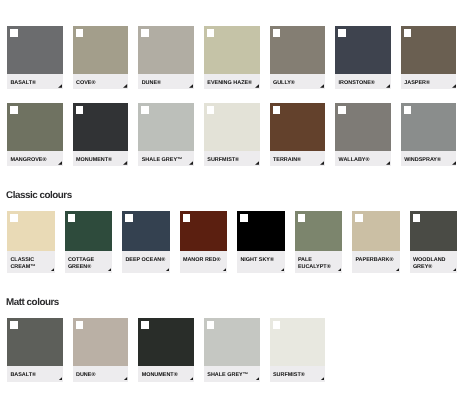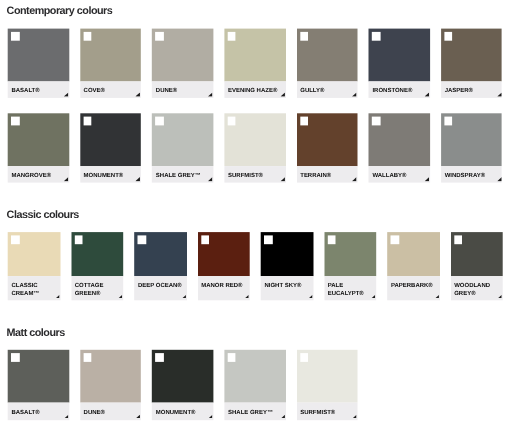--- a/index.html
+++ b/index.html
@@ -80,21 +80,20 @@
     width: 4.2px;
     height: 3.8px;
     display: block;
   }
 </style>
 </head>
 <body>
 
 <div class="page">
 
-  <div class="section-title" style="top: 4.9px; color: rgb(43, 43, 45);">Contemporary colours</div>
   <div class="swatch-row">
     <div class="swatch" style="left:7.00px;top:26px;width:55.6px">
       <div class="block" style="height: 48px; background: rgb(107, 108, 110);">
         <span class="chk" style="background: rgb(255, 255, 255);"></span>
       </div>
       <div class="foot" style="height: 15.3px; background: rgb(237, 236, 238);">
         <span class="label" style="color: rgb(13, 13, 13);">BASALT®</span>
         <svg class="grip" viewBox="0 0 10 10" preserveAspectRatio="none">
             <path d="M10 0 L10 10 L0 10 Z" fill="#1c1c1c"></path>
           </svg>

